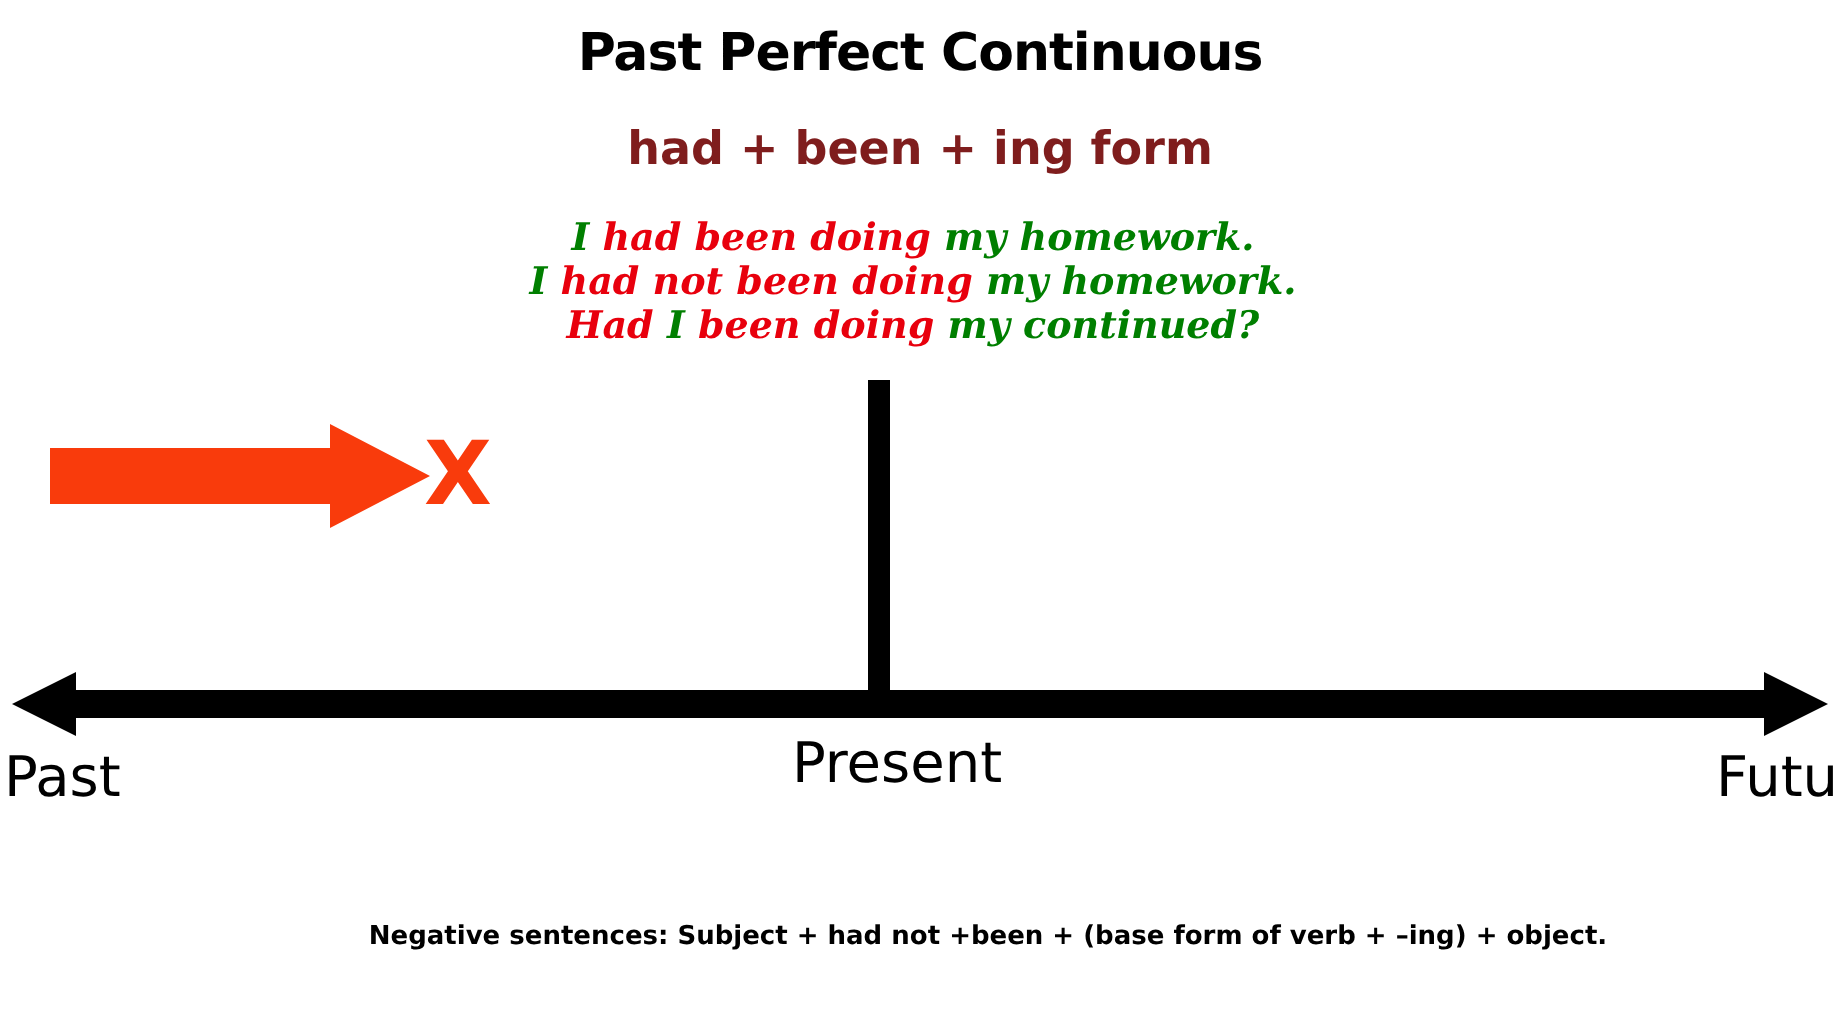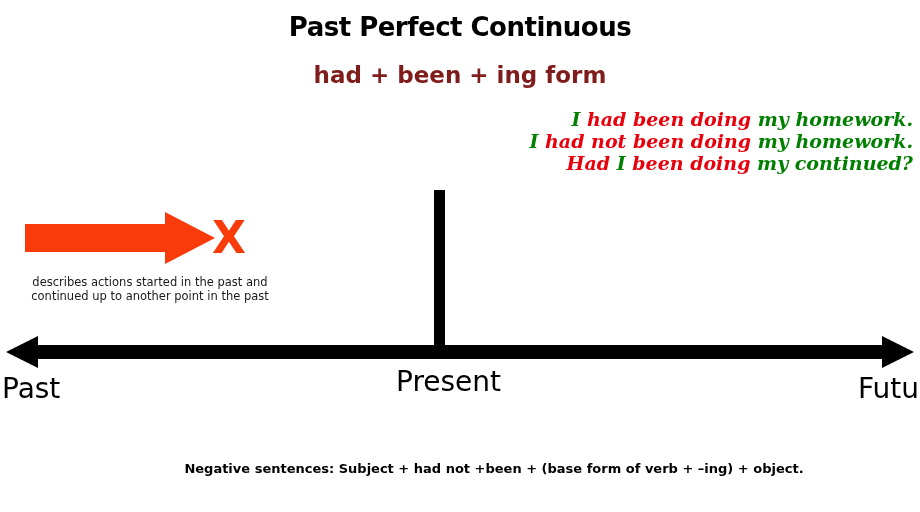--- a/index.html
+++ b/index.html
@@ -42,21 +42,21 @@
     color: #7f1d1d;
     line-height: 1.0;
   }
 
   
   #examples {
     position: absolute;
     top: 108px;
     left: 0;
     width: 913px;
-    text-align: right;
+    text-align: center;
     font-family: "DejaVu Serif", serif;
     font-size: 19px;
     font-weight: bold;
     font-style: italic;
     line-height: 22px;
   }
   #examples .line { white-space: nowrap; }
   .g { color: #007f00; }
   .r { color: #e8000d; }
 
@@ -158,21 +158,20 @@
     </div>
 
   <div id="red-arrow">
     <svg width="190" height="52" viewBox="0 0 190 52" xmlns="http://www.w3.org/2000/svg">
       <polygon points="0,12 140,12 140,0 190,26 140,52 140,40 0,40" fill="#f93b0c"></polygon>
     </svg>
   </div>
 
   <div id="x-mark">X</div>
 
-  <div id="past-caption">describes actions started in the past and continued up to another point in the past</div>
 
   <div id="present-tick"></div>
 
   <div id="axis">
     <svg width="920" height="32" viewBox="0 0 920 32" xmlns="http://www.w3.org/2000/svg">
       <rect x="30" y="9" width="860" height="14" fill="#000000"></rect>
       <polygon points="6,16 38,0 38,32" fill="#000000"></polygon>
       <polygon points="914,16 882,0 882,32" fill="#000000"></polygon>
     </svg>
   </div>

